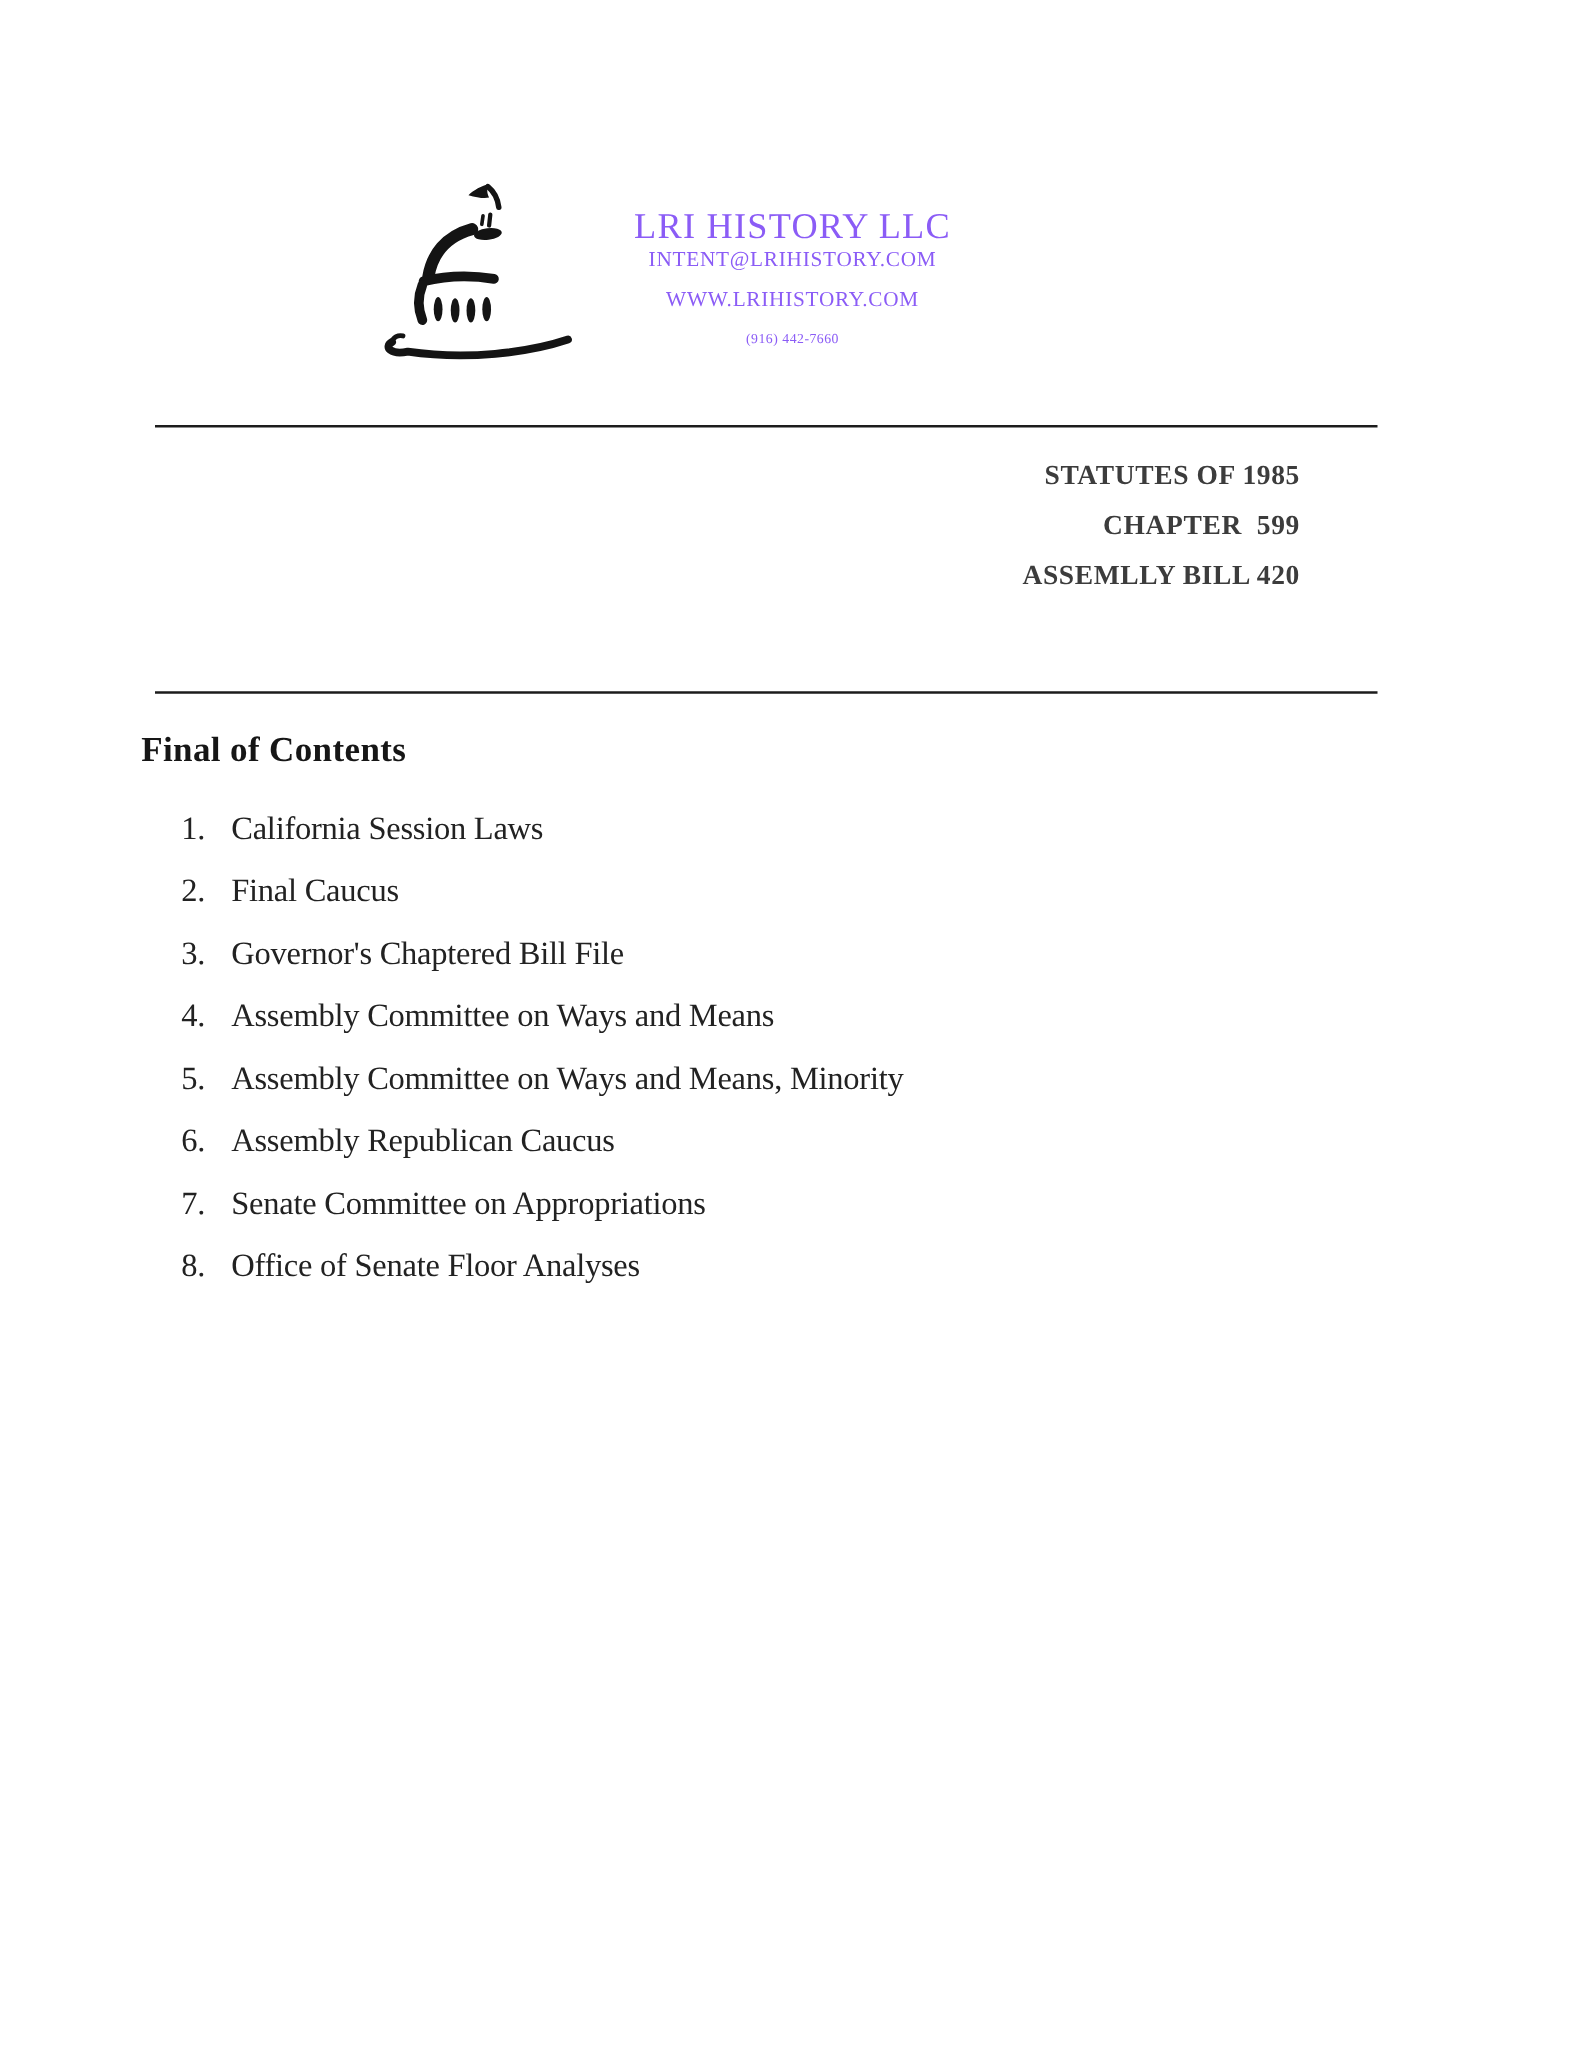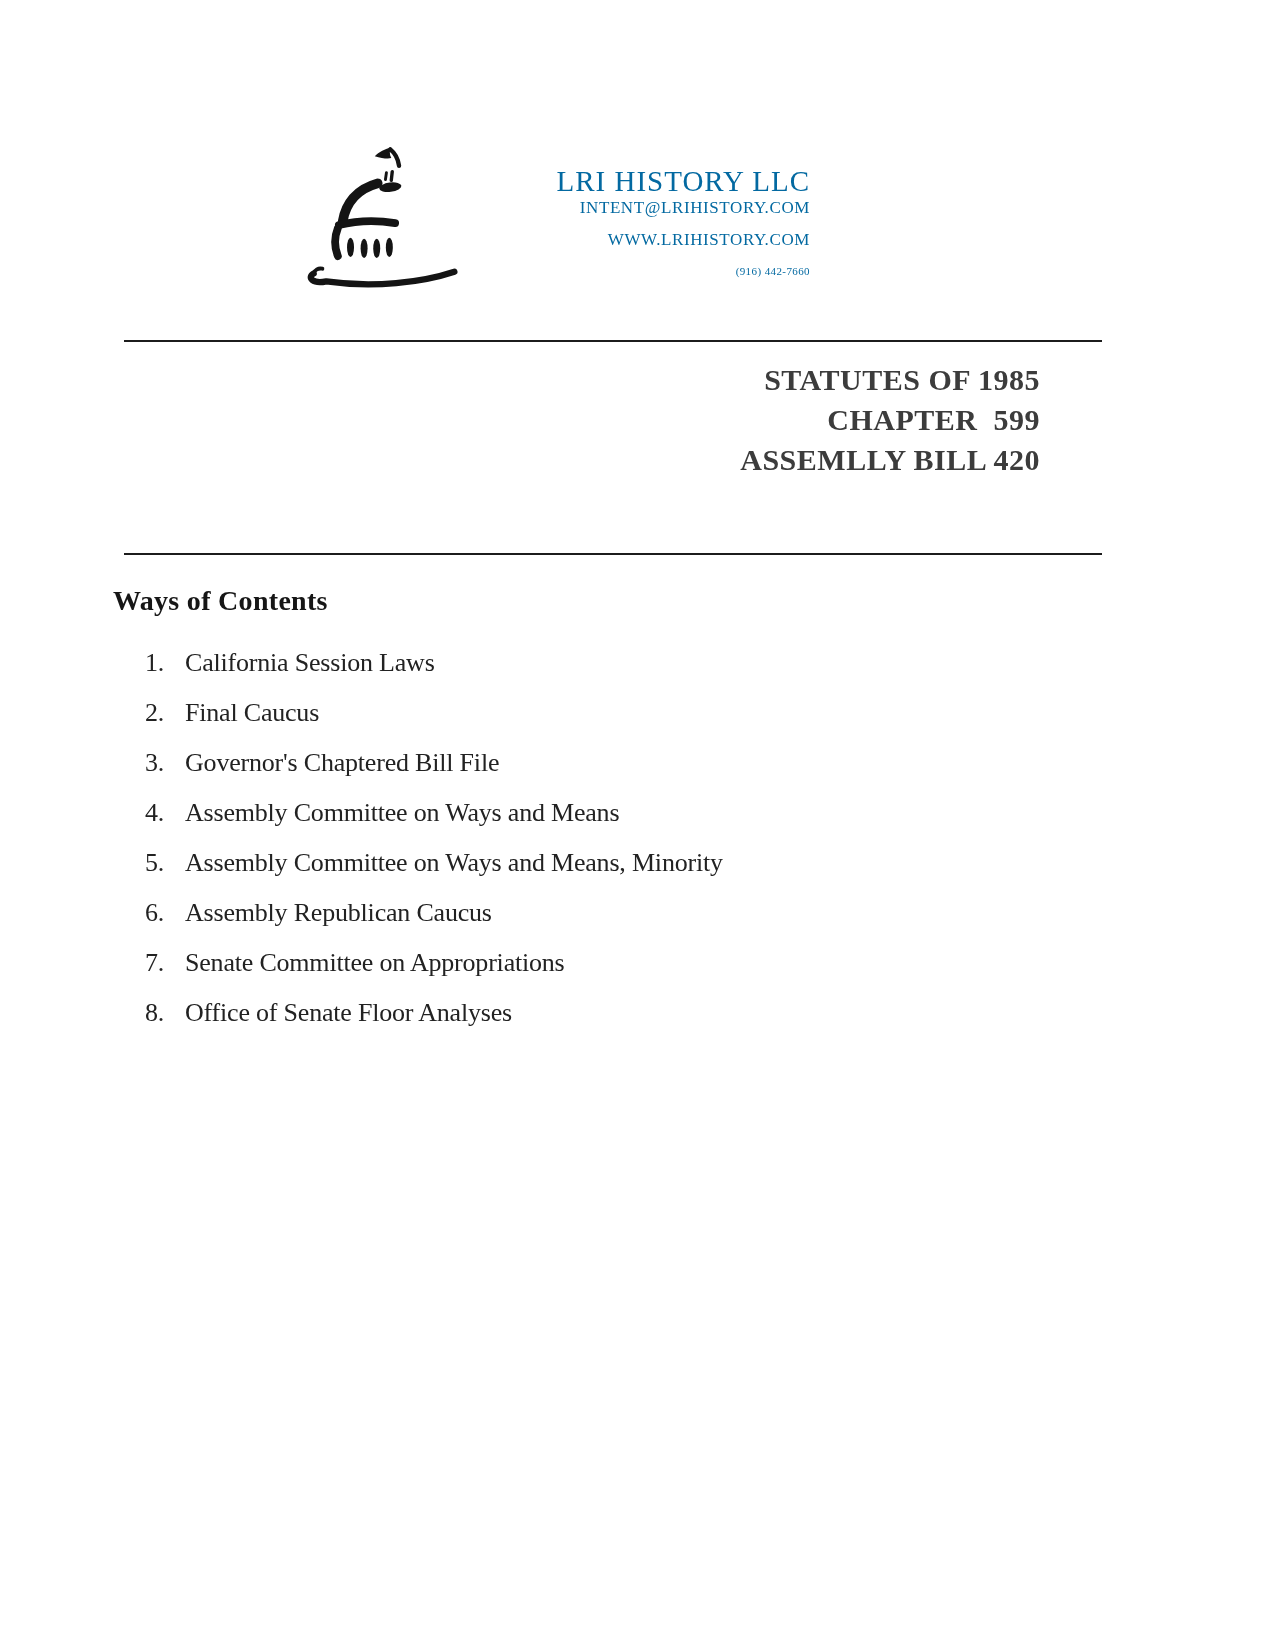--- a/index.html
+++ b/index.html
@@ -15,22 +15,22 @@
   
   .logo{
     position:absolute;
     left:294px; top:128px;
     width:180px; height:165px;
   }
   .org{
     position:absolute;
     left:458px; top:163px;
     width:352px;
-    text-align:right;
-    color:#0369a1;
+    text-align:center;
+    color:#8b5cf6;
   }
   .org-name{
     font-size:29px;
     line-height:36px;
     letter-spacing:1px;
     white-space:nowrap;
   }
   .org-email{
     font-size:17px;
     line-height:17px;
@@ -64,21 +64,21 @@
   .rule-top{ top:340px; }
   .rule-bottom{ top:553px; }
   
   .title-block{
     position:absolute;
     top:360px;
     right:236px;
     text-align:right;
     color:#3c3c3c;
     font-weight:bold;
-    font-size:30px;
+    font-size:22px;
     letter-spacing:0.5px;
   }
   .title-line{
     line-height:40px;
     white-space:pre; 
   }
   
   .toc-heading{
     position:absolute;
     left:113px; top:585px;
@@ -155,21 +155,21 @@
   <hr class="rule rule-top">
 
   <div class="title-block">
     <div class="title-line">STATUTES OF 1985</div>
     <div class="title-line">CHAPTER  599</div>
     <div class="title-line">ASSEMLLY BILL 420</div>
   </div>
 
   <hr class="rule rule-bottom">
 
-  <h1 class="toc-heading">Ways of Contents</h1>
+  <h1 class="toc-heading">Final of Contents</h1>
 
   <ol class="toc-list">
     <li class="toc-item">
       <span class="toc-num">1.</span>
       <span class="toc-label">California Session Laws</span>
     </li>
     <li class="toc-item">
       <span class="toc-num">2.</span>
       <span class="toc-label">Final Caucus</span>
     </li>

